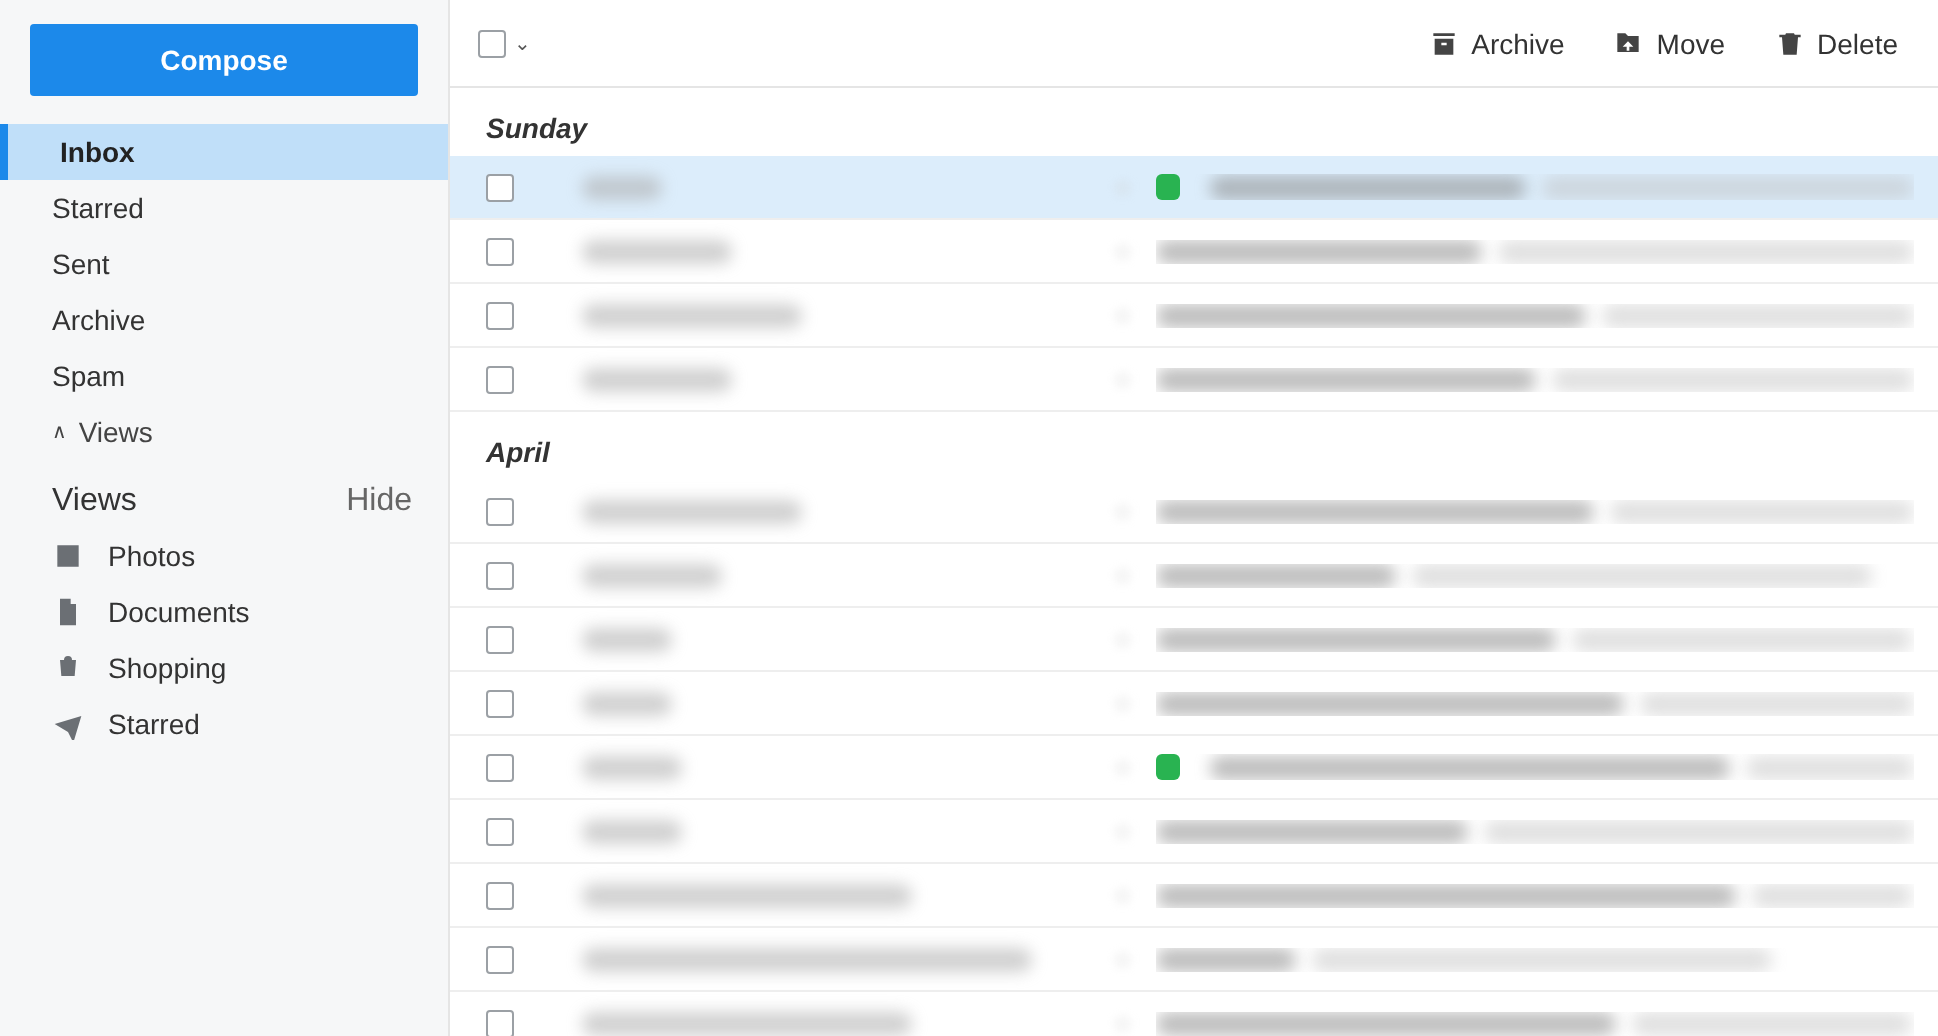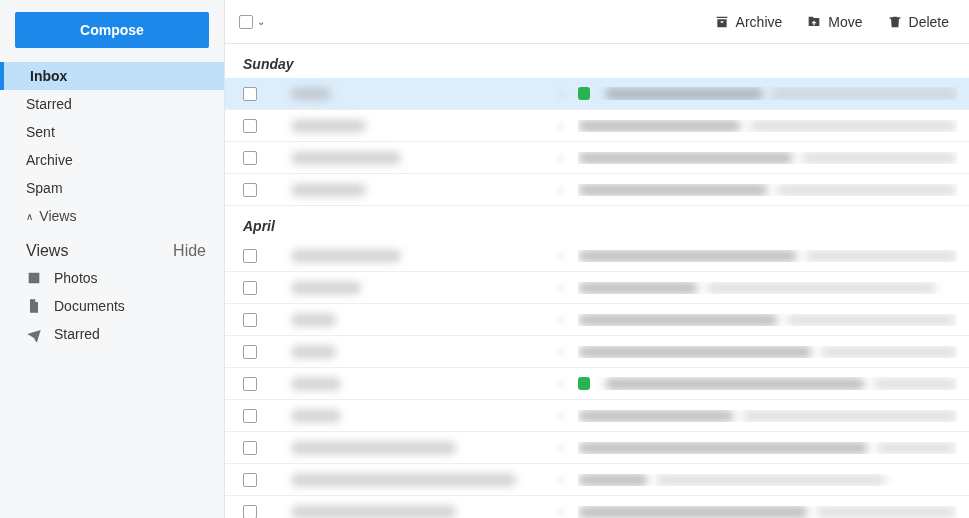--- a/index.html
+++ b/index.html
@@ -85,20 +85,28 @@
           <span class="vicon">
             <svg viewBox="0 0 24 24" width="16" height="16" fill="#6b6f74">
               <path d="M6 2h8l4 4v16H6V2zm8 0v4h4"></path>
             </svg>
           </span>
           <span>Documents</span>
         </div>
         <div class="view-item">
           <span class="vicon">
             <svg viewBox="0 0 24 24" width="16" height="16" fill="#6b6f74">
+              <path d="M6 6h12l-1 12H7L6 6zm3 0a3 3 0 016 0"></path>
+            </svg>
+          </span>
+          <span>Shopping</span>
+        </div>
+        <div class="view-item">
+          <span class="vicon">
+            <svg viewBox="0 0 24 24" width="16" height="16" fill="#6b6f74">
               <path d="M2 12l20-6-6 20-4-8-10-6z"></path>
             </svg>
           </span>
           <span>Starred</span>
         </div>
       </div>
   </aside>
 
   <main class="main">
     <div class="toolbar">

